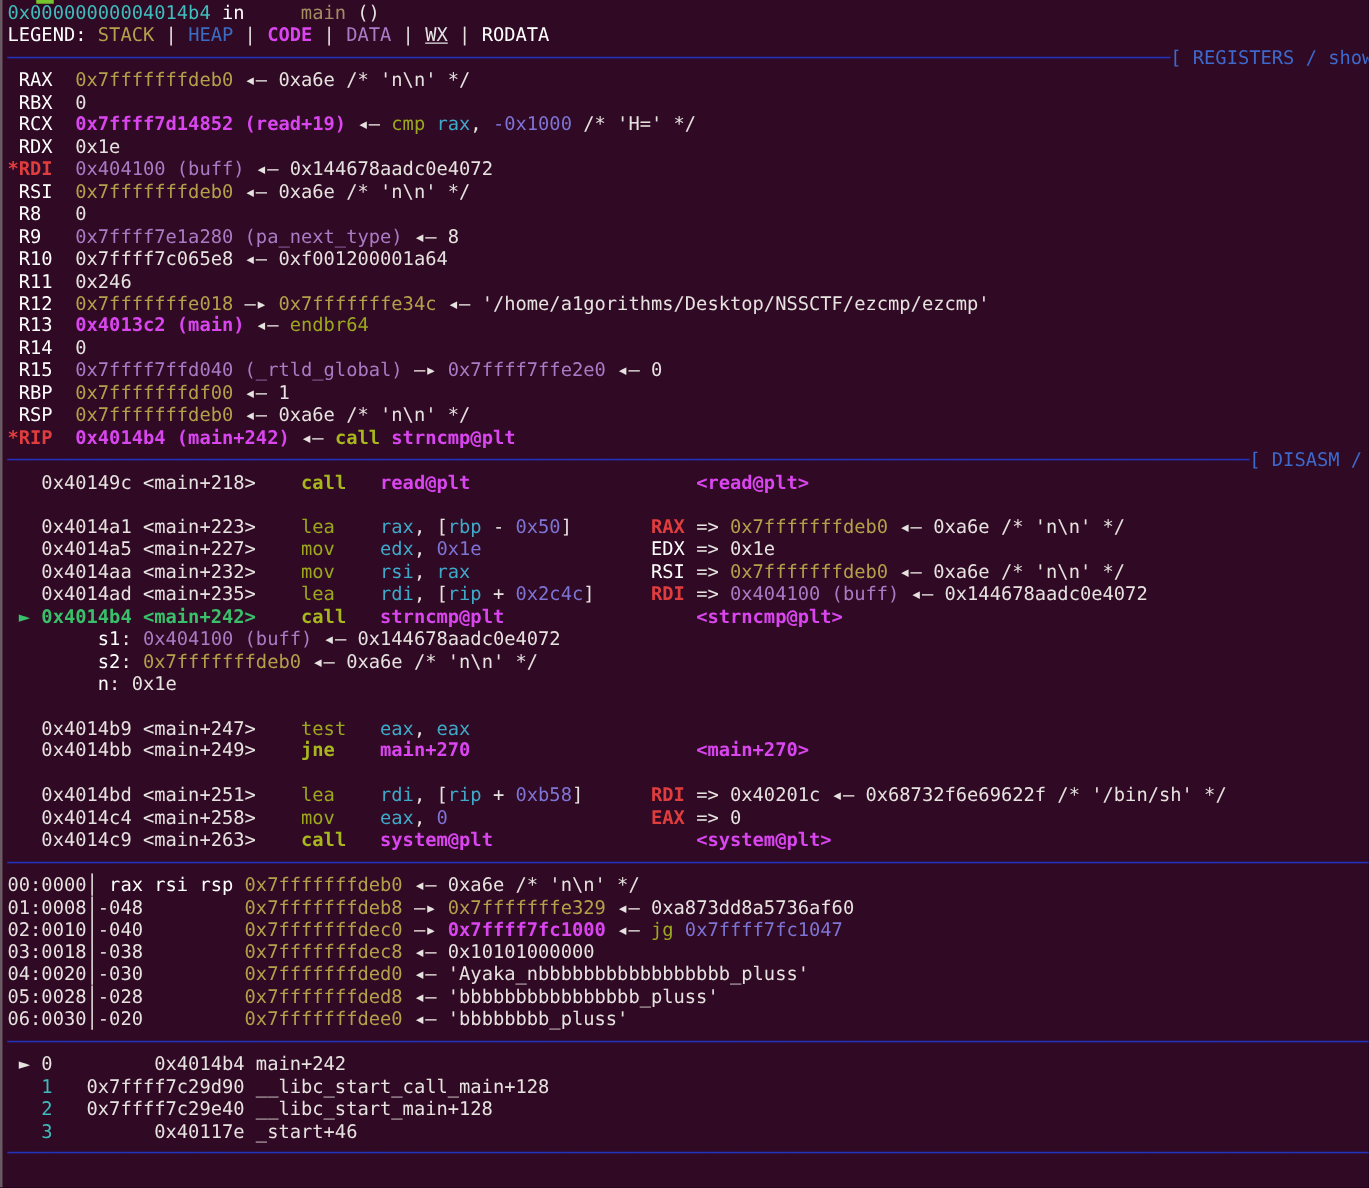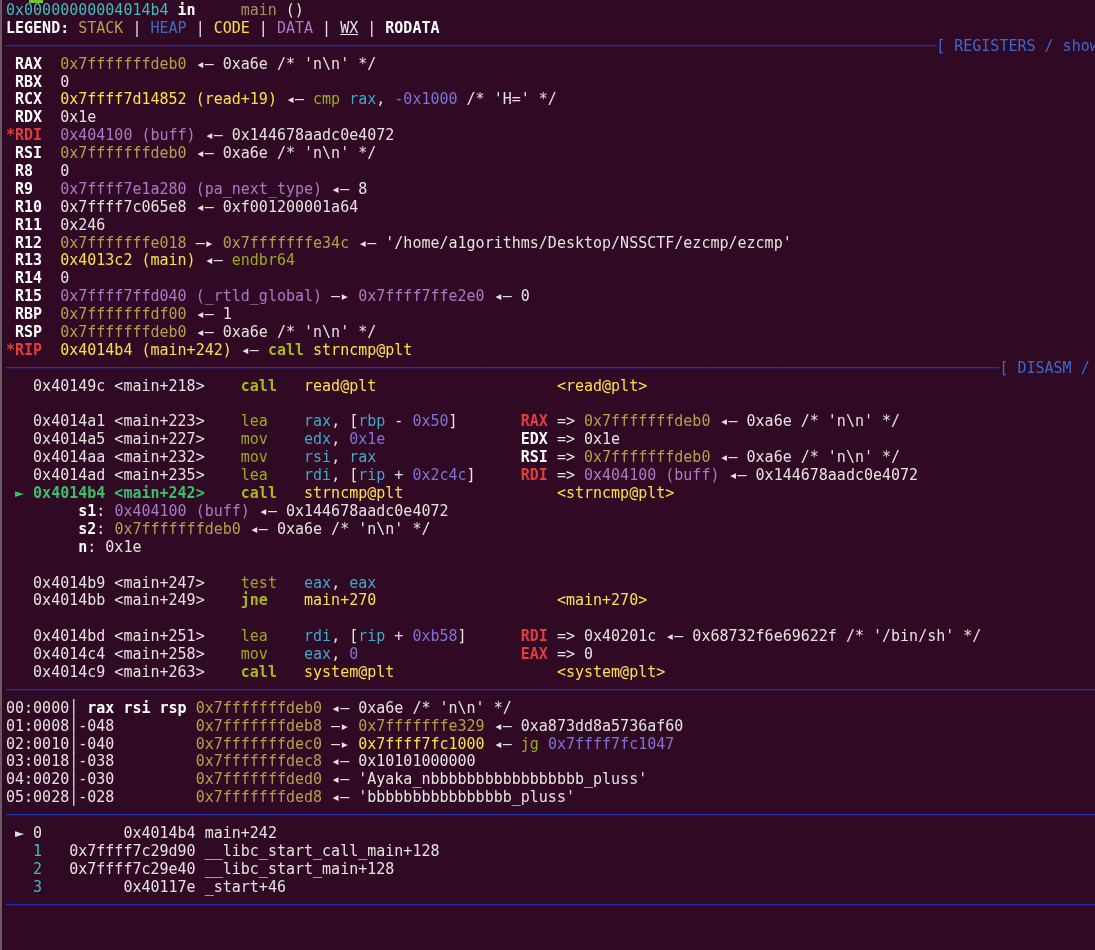--- a/index.html
+++ b/index.html
@@ -15,23 +15,23 @@
   }
   #term{padding-top:2px;}
   .line{
     height:17.9px;line-height:17.9px;
     white-space:pre;
     padding-left:4px;
   }
   .sliver{position:absolute;top:0;left:27px;width:14px;height:3px;background:#76c32d;}
   
   .w  {color:#e6e2df;}
-  .wb {color:#ffffff;font-weight:bold;}
+  .wb {color:#ffffff;font-weight:normal;}
   .y  {color:#b3a04a;}
-  .r  {color:#fde047;}
+  .r  {color:#d946ef;font-weight:bold;}
   .rb {color:#e03e3e;font-weight:bold;margin-top:20px;}
   .g  {color:#9ba81e;}
   .gb {color:#a8b81c;font-weight:bold;margin-top:31px;}
   .gc {color:#38c06a;font-weight:bold;text-align:right;}
   .c  {color:#3fa9c9;}
   .tc {color:#3fbdbd;}
   .p  {color:#aa7bc5;}
   .v  {color:#7e74d6;}
   .hb {color:#3a6cc4;}
   .hl {color:#2333bb;}
@@ -90,20 +90,21 @@
         <div class="line"><span class="w">   0x4014c9 &lt;main+263&gt;    </span><span class="gb">call   </span><span class="r">system@plt</span><span class="w">                  </span><span class="r">&lt;system@plt&gt;</span></div>
       </div>
       <div>
         <div class="line"><span class="hl">─────────────────────────────────────────────────────────────────────────────────────────────────────────────────────────</span></div>
         <div class="line"><span class="w">00:0000│ </span><span class="wb">rax rsi rsp</span><span class="w"> </span><span class="y">0x7fffffffdeb0</span><span class="w"> ◂— 0xa6e /* 'n\n' */</span></div>
         <div class="line"><span class="w">01:0008│-048</span><span class="w">         </span><span class="y">0x7fffffffdeb8</span><span class="w"> —▸ </span><span class="y">0x7fffffffe329</span><span class="w"> ◂— 0xa873dd8a5736af60</span></div>
         <div class="line"><span class="w">02:0010│-040</span><span class="w">         </span><span class="y">0x7fffffffdec0</span><span class="w"> —▸ </span><span class="r">0x7ffff7fc1000</span><span class="w"> ◂— </span><span class="g">jg</span><span class="w"> </span><span class="v">0x7ffff7fc1047</span></div>
         <div class="line"><span class="w">03:0018│-038</span><span class="w">         </span><span class="y">0x7fffffffdec8</span><span class="w"> ◂— 0x10101000000</span></div>
         <div class="line"><span class="w">04:0020│-030</span><span class="w">         </span><span class="y">0x7fffffffded0</span><span class="w"> ◂— 'Ayaka_nbbbbbbbbbbbbbbbbb_pluss'</span></div>
         <div class="line"><span class="w">05:0028│-028</span><span class="w">         </span><span class="y">0x7fffffffded8</span><span class="w"> ◂— 'bbbbbbbbbbbbbbbb_pluss'</span></div>
+        <div class="line"><span class="w">06:0030│-020</span><span class="w">         </span><span class="y">0x7fffffffdee0</span><span class="w"> ◂— 'bbbbbbbb_pluss'</span></div>
       </div>
       <div>
         <div class="line"><span class="hl">─────────────────────────────────────────────────────────────────────────────────────────────────────────────────────────</span></div>
         <div class="line"><span class="w"> ► 0</span><span class="w">         </span><span class="w">0x4014b4 main+242</span></div>
         <div class="line"><span class="tc">   1</span><span class="w">   </span><span class="w">0x7ffff7c29d90 __libc_start_call_main+128</span></div>
         <div class="line"><span class="tc">   2</span><span class="w">   </span><span class="w">0x7ffff7c29e40 __libc_start_main+128</span></div>
         <div class="line"><span class="tc">   3</span><span class="w">   </span><span class="w">      0x40117e _start+46</span></div>
       </div>
       <div>
         <div class="line"><span class="hl">─────────────────────────────────────────────────────────────────────────────────────────────────────────────────────────</span></div>

